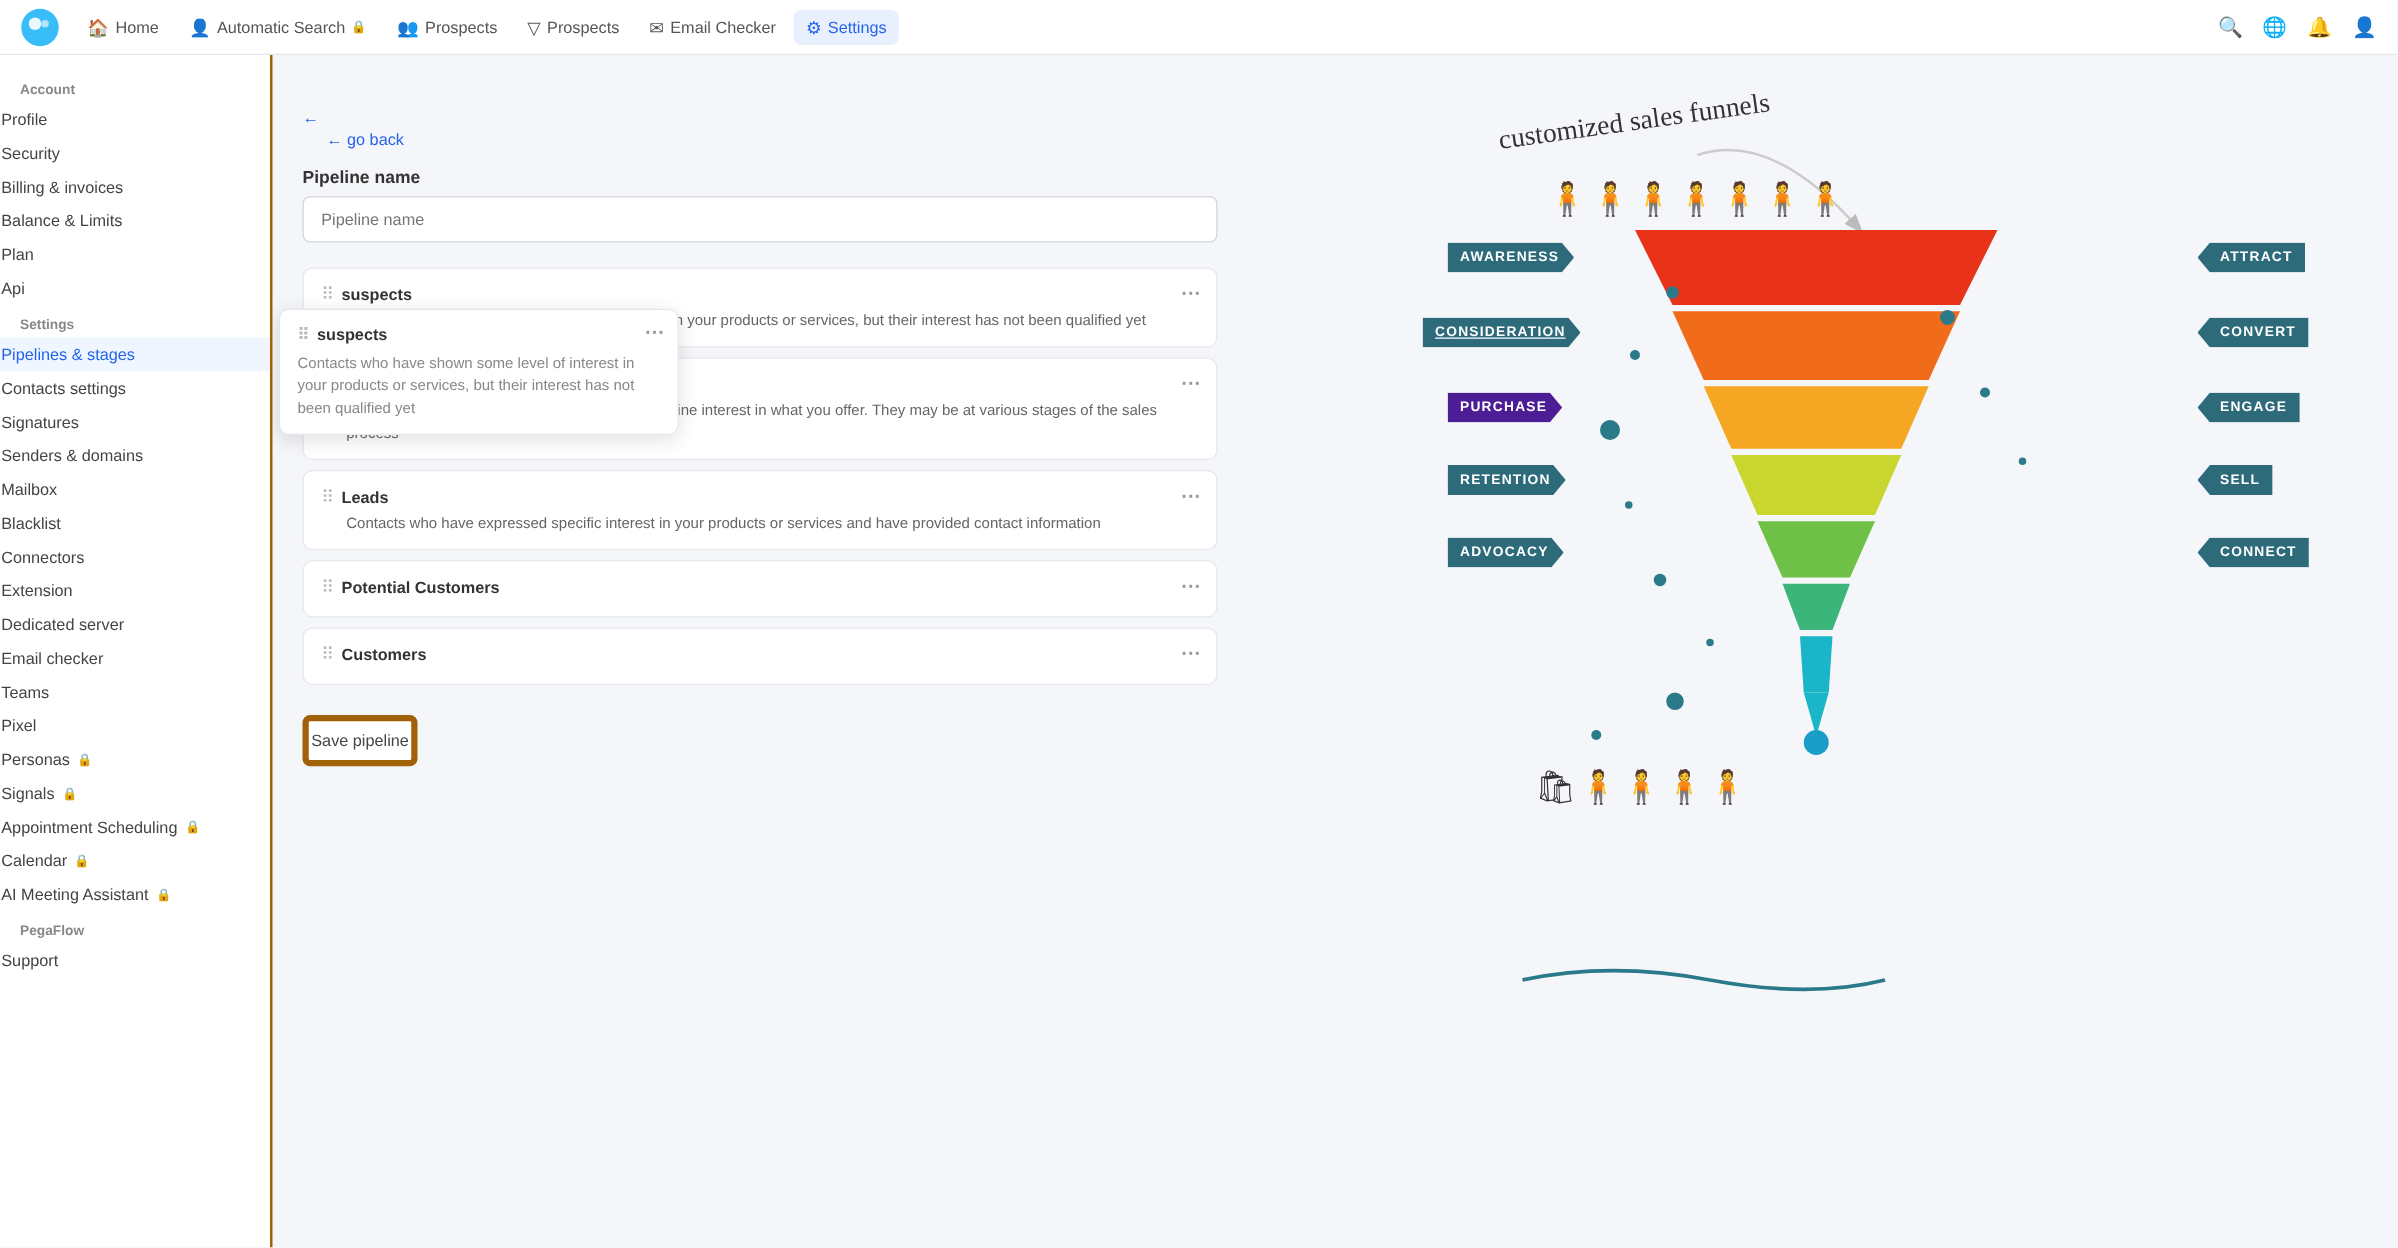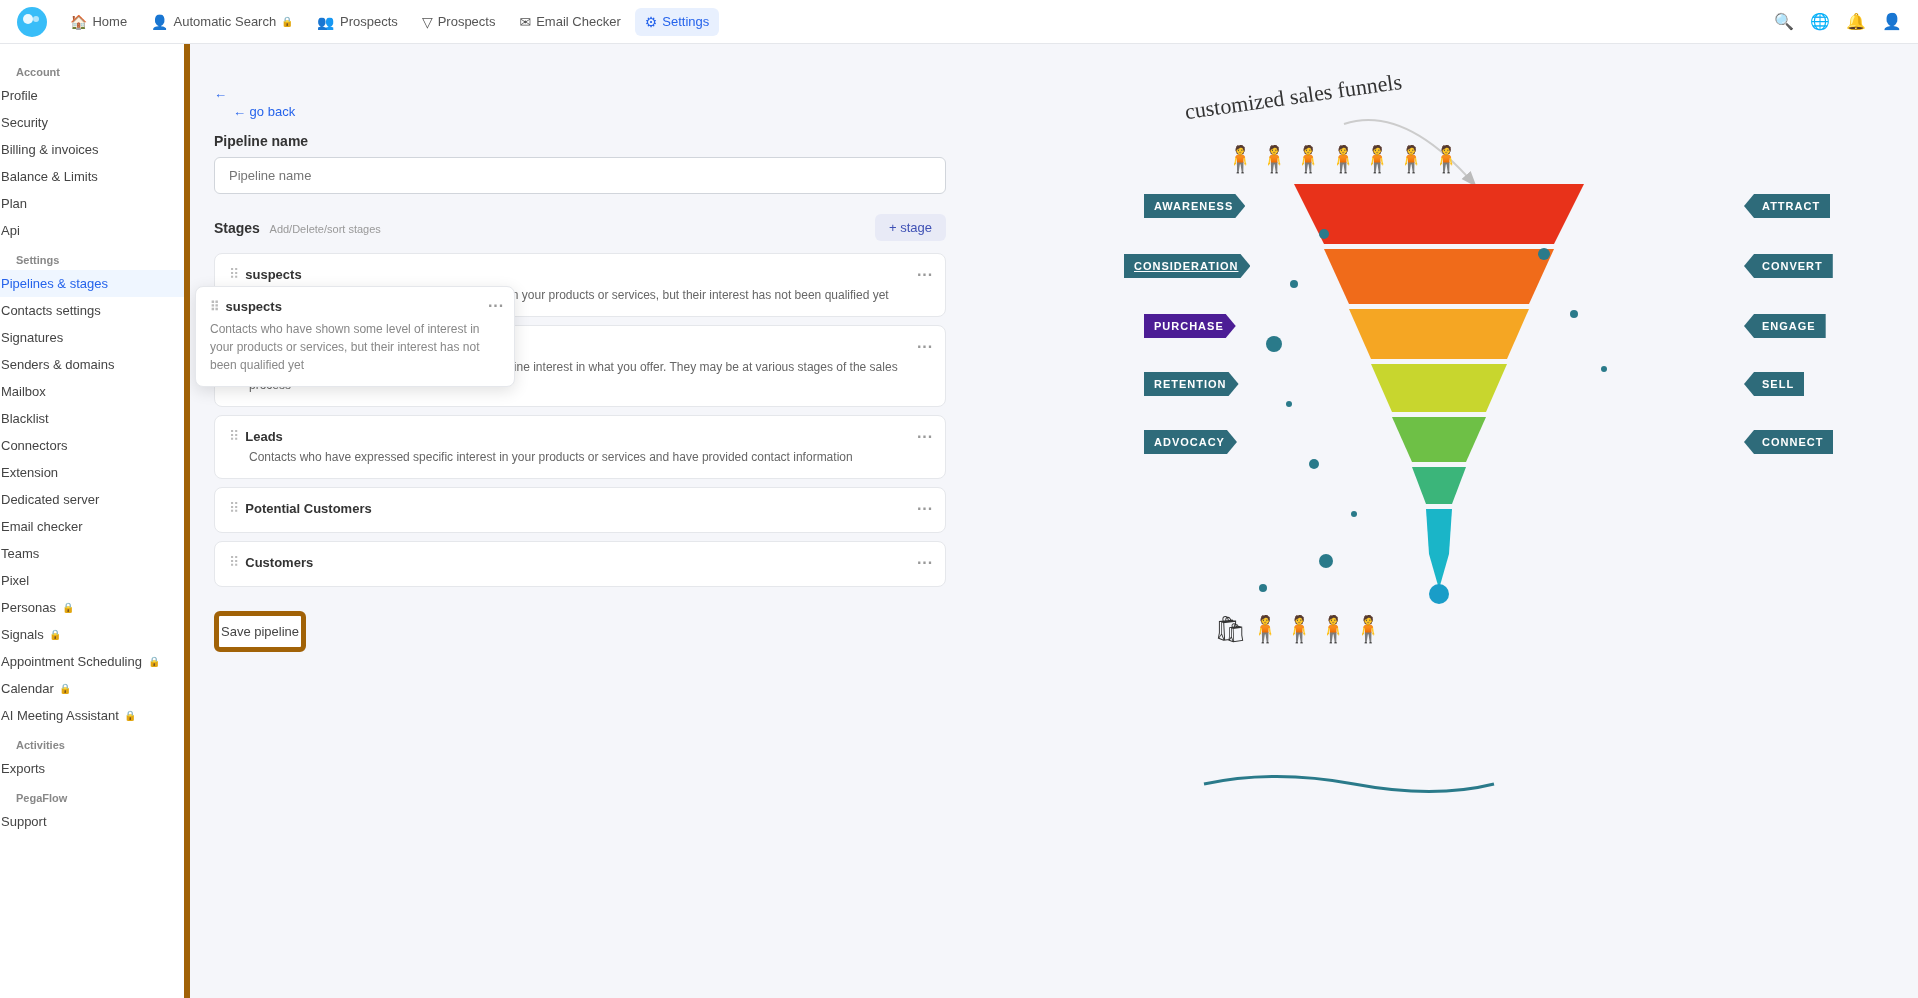--- a/index.html
+++ b/index.html
@@ -12,21 +12,21 @@
     .nav-item { display: flex; align-items: center; gap: 5px; padding: 6px 10px; border-radius: 6px; cursor: pointer; font-size: 13px; color: #555; white-space: nowrap; }
     .nav-item.active { background: #e8f0fe; color: #2563eb; font-weight: 500; }
     .nav-item .nav-icon { font-size: 14px; }
     .nav-right { margin-left: auto; display: flex; align-items: center; gap: 16px; color: #555; font-size: 16px; }
     .nav-right span { cursor: pointer; }
 
     
     .layout { display: flex; flex: 1; overflow: hidden; }
 
     
-    .sidebar { width: 190px; background: #fff; border-right: 6px solid #a16207; overflow-y: auto; padding: 12px 0; flex-shrink: 0; }
+    .sidebar { width: 218px; background: #fff; border-right: 2px solid #a16207; overflow-y: auto; padding: 12px 0; flex-shrink: 0; }
     .sidebar-section-title { font-size: 11px; font-weight: 600; color: #888; padding: 10px 16px 4px; text-transform: none; }
     .sidebar-item { padding: 6px 1px; cursor: pointer; color: #444; font-size: 13px; border-radius: 0; display: flex; align-items: center; gap: 6px; }
     .sidebar-item.active { color: #2563eb; font-weight: 500; background: #eff6ff; }
     .sidebar-item .lock-icon { font-size: 10px; color: #aaa; }
 
     
     .main { flex: 1; overflow-y: auto; display: flex; }
     .content-area { flex: 1; padding: 24px 24px; max-width: 780px; }
     .go-back { color: #2563eb; font-size: 13px; cursor: pointer; margin-bottom: 14px; display: flex; align-items: center; gap: 4px; }
 
@@ -132,51 +132,38 @@
       <div class="sidebar-item">Email checker</div>
       <div class="sidebar-item">Teams</div>
       <div class="sidebar-item">Pixel</div>
       <div class="sidebar-item">Personas <span class="lock-icon">🔒</span></div>
       <div class="sidebar-item">Signals <span class="lock-icon">🔒</span></div>
       <div class="sidebar-item">Appointment Scheduling <span class="lock-icon">🔒</span></div>
       <div class="sidebar-item">Calendar <span class="lock-icon">🔒</span></div>
       <div class="sidebar-item">AI Meeting Assistant <span class="lock-icon">🔒</span></div>
     </div>
     <div>
-      <div class="sidebar-section-title">Activities</div>
-      <div class="sidebar-item">Exports</div>
-    </div>
-    <div>
       <div class="sidebar-section-title">PegaFlow</div>
     </div>
     <div>
       <div class="sidebar-item">Support</div>
     </div>
   </aside>
 
   <main class="main">
 
     <div class="content-area">
       <div class="go-back">
         <span>←</span>
         <span style="margin-left:2px;margin-top:36px;">← go back</span>
       </div>
 
       <div class="section-label">Pipeline name</div>
       <input class="pipeline-input" type="text" placeholder="Pipeline name" style="">
 
-      <div class="stages-header">
-        <div>
-          <span class="stages-title">Stages</span>
-          <span class="stages-sub">Add/Delete/sort stages</span>
-        </div>
-        <button class="add-stage-btn">
-          <span>+ stage</span>
-        </button>
-      </div>
 
       
       <div id="stages-list">
           <div class="stage-card">
       <div class="stage-card-header">
         <span class="drag-icon">⠿</span>
         <span class="stage-name">suspects</span>
 
         <div class="tooltip-popup">
           <div class="tooltip-title">

